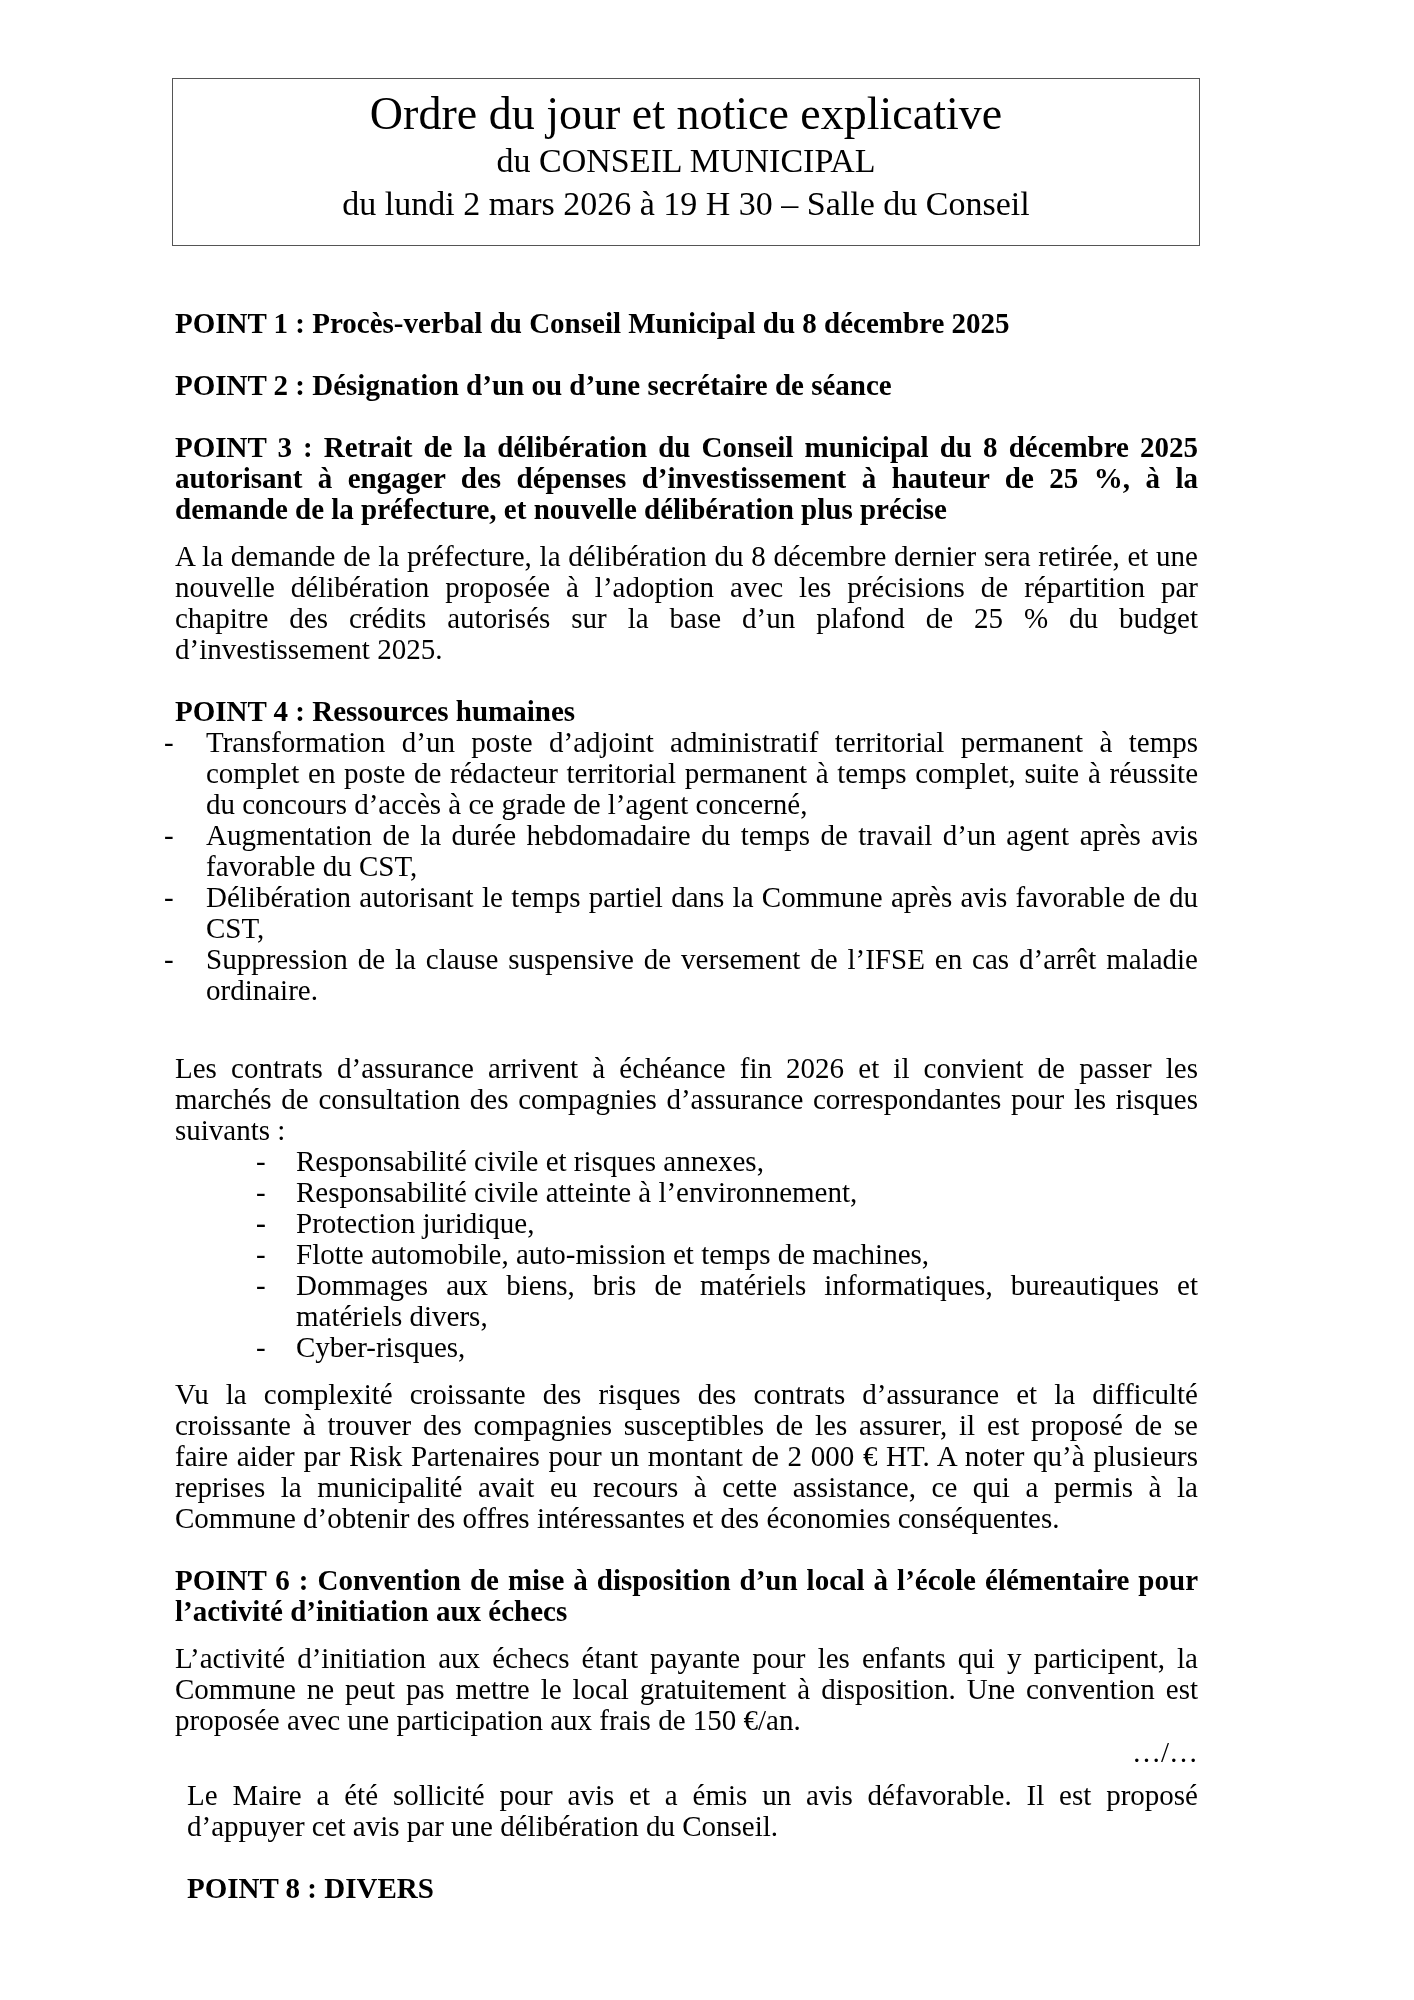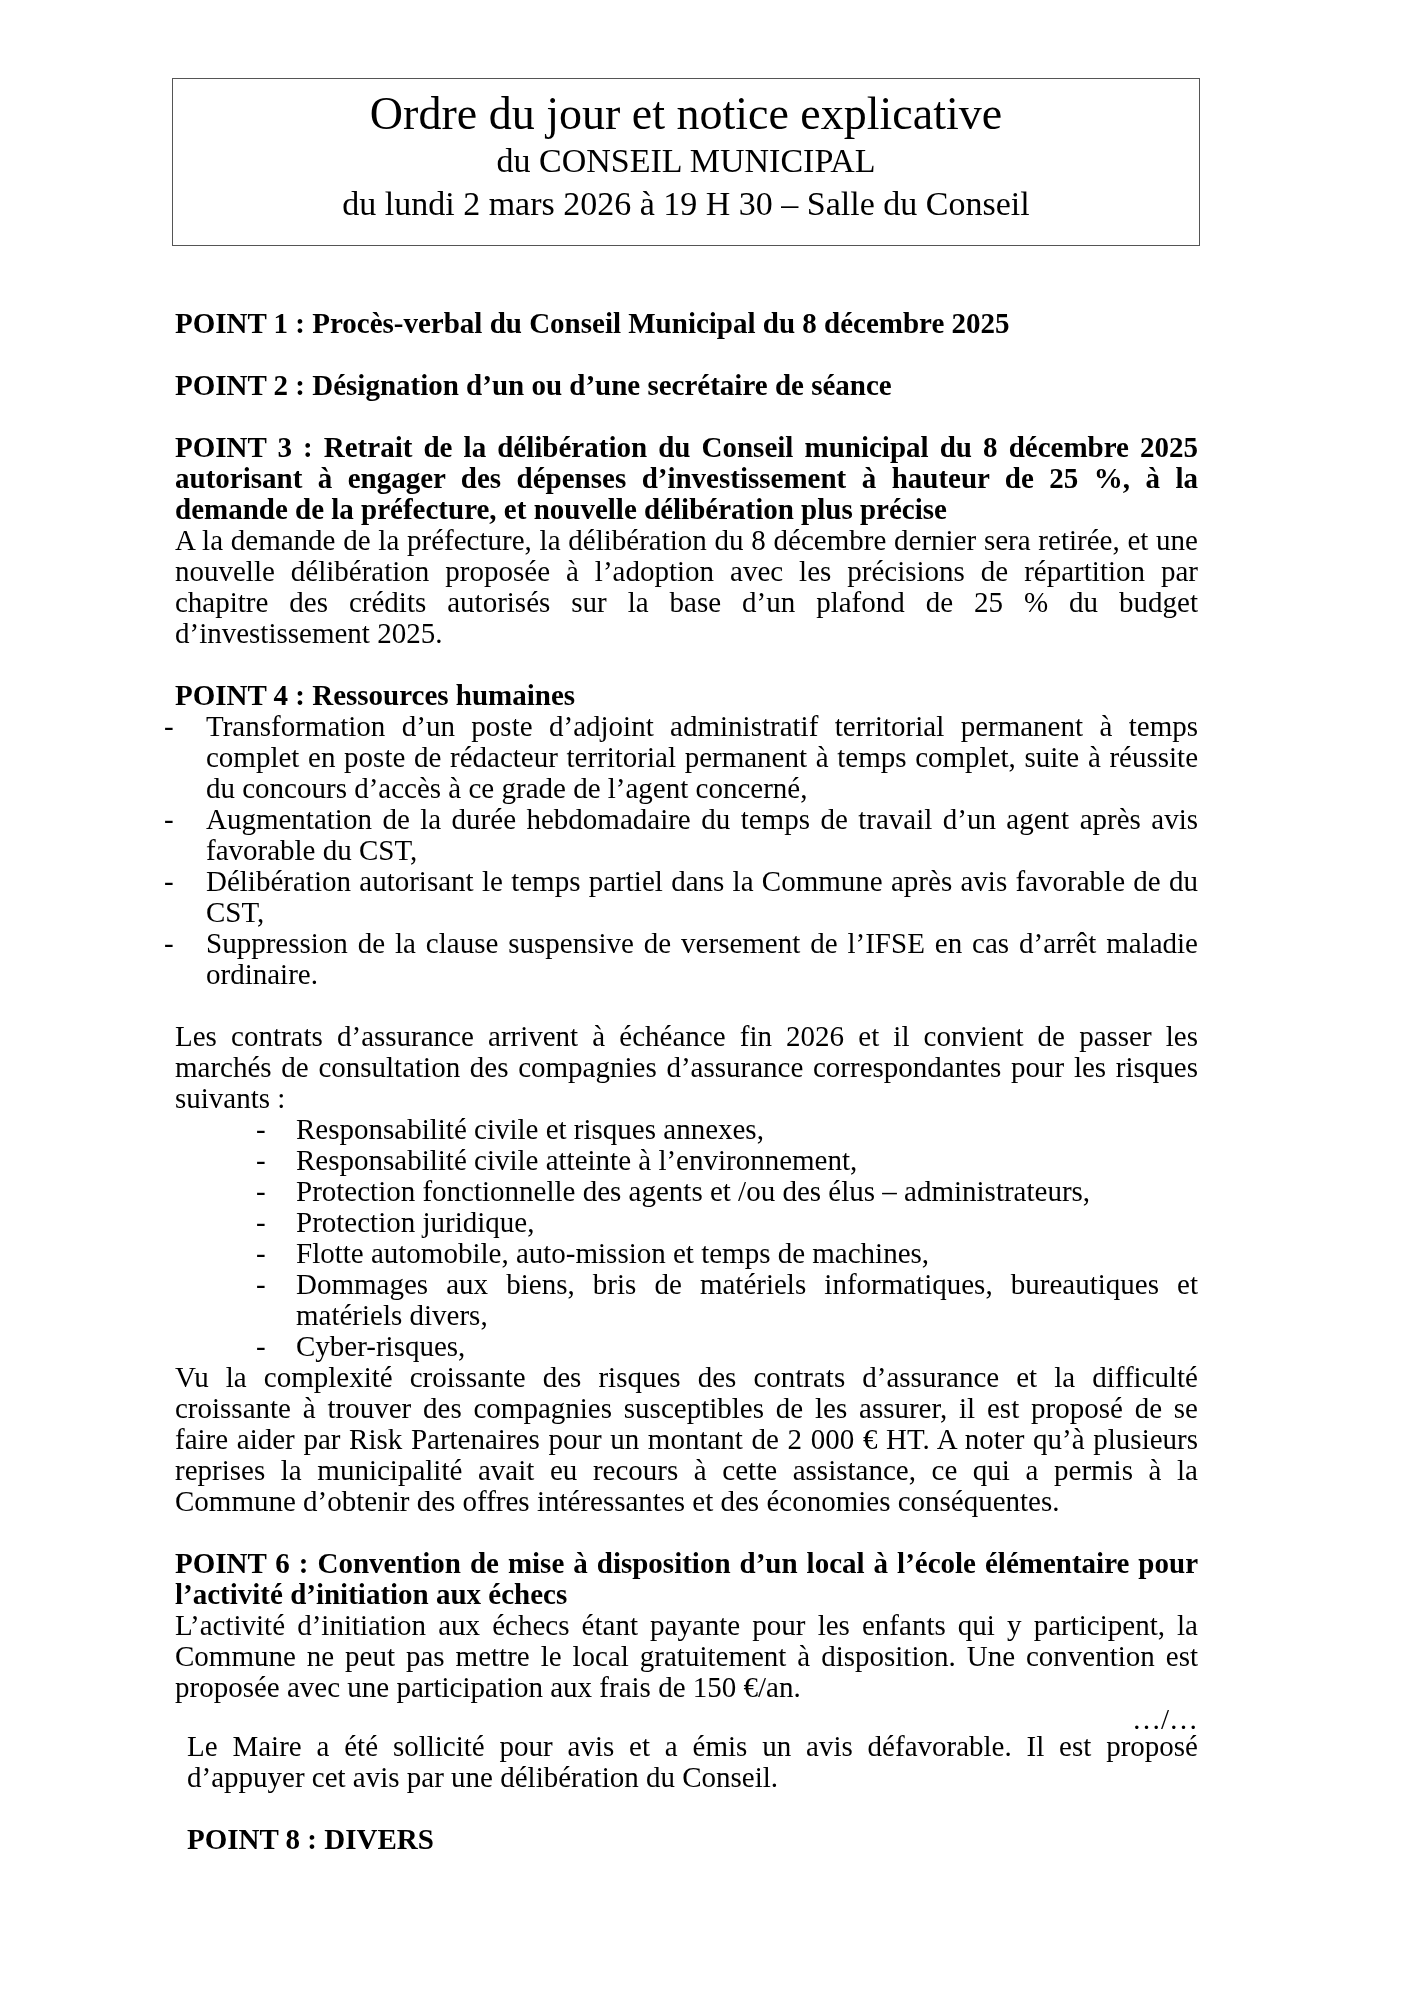--- a/index.html
+++ b/index.html
@@ -16,21 +16,21 @@
   }
   .title-main { font-size: 46px; line-height: 50px; margin-top: 10px; }
   .title-sub { font-size: 34px; line-height: 43px; }
   .content {
     position: absolute; left: 175px; top: 308px; width: 1023px;
     font-size: 29px; line-height: 31px;
   }
   .block { margin: 0; }
   .block-shift { margin-left: 12px; }
   .heading { font-weight: bold; text-align: justify; }
-  .para { text-align: justify; text-align-last: left; }
+  .para { text-align: justify; text-align-last: left; margin-top: 16px; }
   .gap { height: 31px; }
   ul.dash { list-style: none; margin: 0; padding: 0; }
   ul.dash li { position: relative; text-align: justify; text-align-last: left; }
   ul.dash.hr li { padding-left: 31px; }
   ul.dash.hr li .dash-mark { position: absolute; left: -11px; top: 0; }
   ul.dash.ins li { padding-left: 121px; }
   ul.dash.ins li .dash-mark { position: absolute; left: 81px; top: 0; }
   .cont-marker { text-align: right; line-height: 24px; margin-top: 4px; }
 </style>
 </head>
@@ -69,21 +69,21 @@
       <li><span class="dash-mark">-</span><span>Suppression de la clause suspensive de versement de l’IFSE en cas d’arrêt maladie ordinaire.</span></li>
     </ul>
   </section>
   <div class="gap"></div>
 
   <section class="block">
     <p class="block para">Les contrats d’assurance arrivent à échéance fin 2026 et il convient de passer les marchés de consultation des compagnies d’assurance correspondantes pour les risques suivants :</p>
     <ul class="dash ins">
       <li><span class="dash-mark">-</span><span>Responsabilité civile et risques annexes,</span></li>
       <li><span class="dash-mark">-</span><span>Responsabilité civile atteinte à l’environnement,</span></li>
-      <li><span class="dash-mark">-</span><span>Protection fonctionnelle des agents et /ou des élus – administrateurs,</span></li>
+      <li><span class="dash-mark">-</span></li>
       <li><span class="dash-mark">-</span><span>Protection juridique,</span></li>
       <li><span class="dash-mark">-</span><span>Flotte automobile, auto-mission et temps de machines,</span></li>
       <li><span class="dash-mark">-</span><span>Dommages aux biens, bris de matériels informatiques, bureautiques et matériels divers,</span></li>
       <li><span class="dash-mark">-</span><span>Cyber-risques,</span></li>
     </ul>
     <p class="block para">Vu la complexité croissante des risques des contrats d’assurance et la difficulté croissante à trouver des compagnies susceptibles de les assurer, il est proposé de se faire aider par Risk Partenaires pour un montant de 2 000 € HT. A noter qu’à plusieurs reprises la municipalité avait eu recours à cette assistance, ce qui a permis à la Commune d’obtenir des offres intéressantes et des économies conséquentes.</p>
   </section>
   <div class="gap"></div>
 
   <section class="block">

